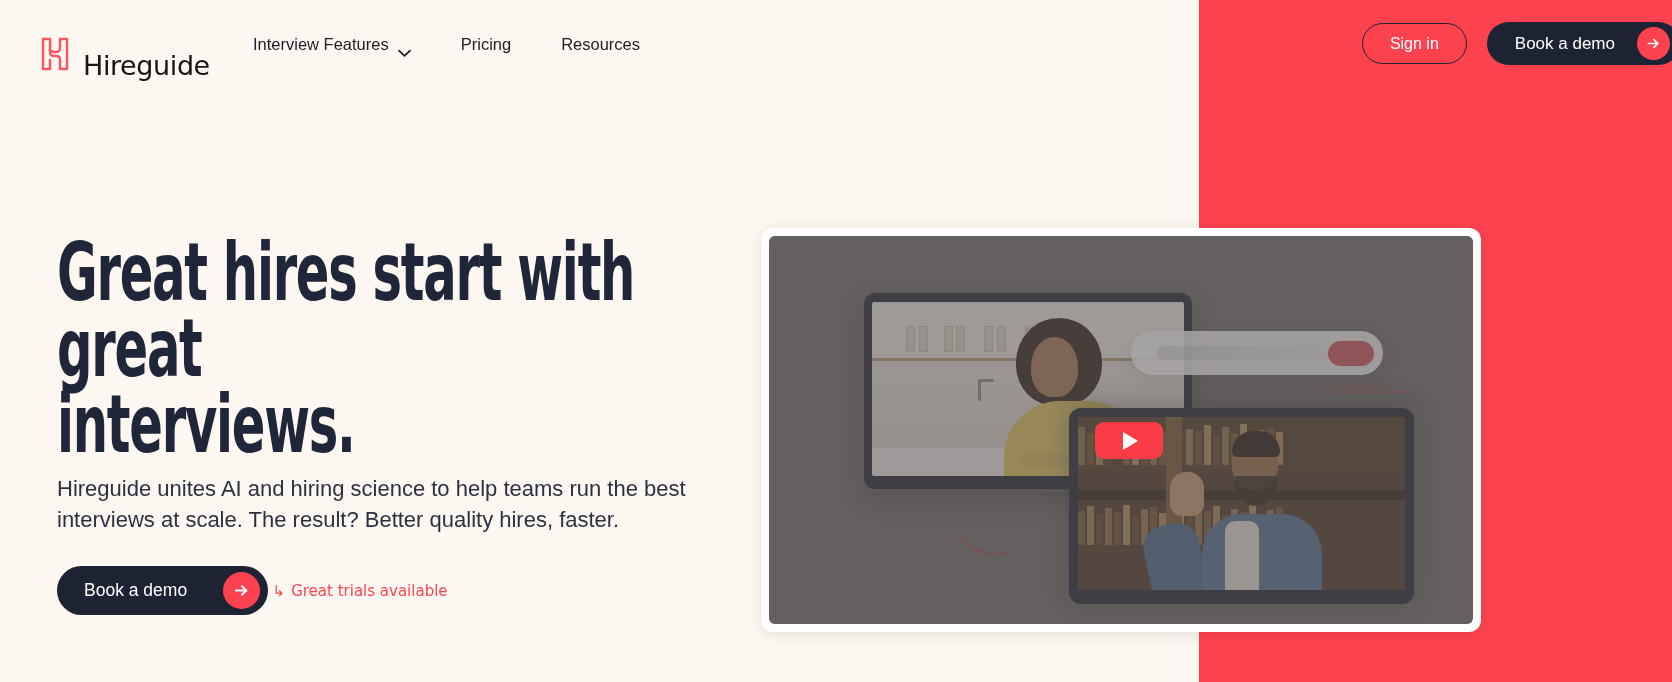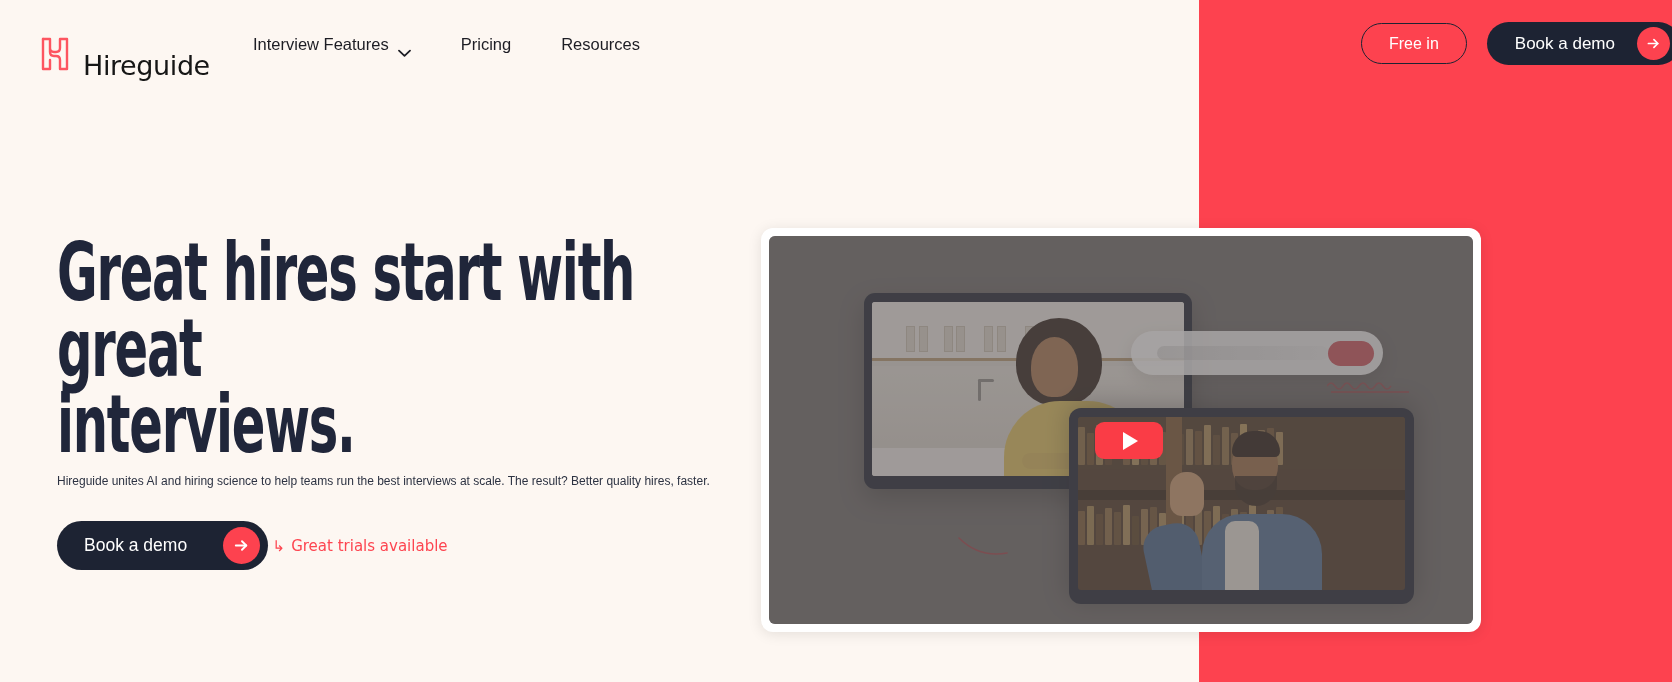--- a/index.html
+++ b/index.html
@@ -148,21 +148,21 @@
     line-height: 0.95;
     letter-spacing: -2px;
     color: #20263a;
     transform: scaleX(0.62);
     transform-origin: left top;
     width: 1130px;
     margin-bottom: 10px;
   }
   .subtext {
     margin-top: 6px;
-    font-size: 12px;
+    font-size: 22px;
     line-height: 1.42;
     color: #2c3242;
     width: 668px;
     font-family: "Liberation Sans", sans-serif;
   }
   .cta-wrap { margin-top: 30px; }
   .btn-demo-hero {
     height: 49px;
     padding: 0 8px 0 27px;
     border-radius: 999px;
@@ -491,21 +491,21 @@
       </div>
       <div class="nav-item">
         <span>Pricing</span>
       </div>
       <div class="nav-item">
         <span>Resources</span>
       </div>
     </nav>
 
     <div class="hdr-actions">
-      <button class="btn-signin">Free in</button>
+      <button class="btn-signin">Sign in</button>
       <button class="btn-demo-top">
         <span>Book a demo</span>
         <span class="arrow-circle">
           <svg viewBox="0 0 20 20" width="17" height="17" fill="none">
             <path d="M4 10 H15" stroke="#fff" stroke-width="2" stroke-linecap="round"></path>
             <path d="M10.5 5.5 L15 10 L10.5 14.5" stroke="#fff" stroke-width="2" stroke-linecap="round" stroke-linejoin="round"></path>
           </svg>
         </span>
       </button>
     </div>

